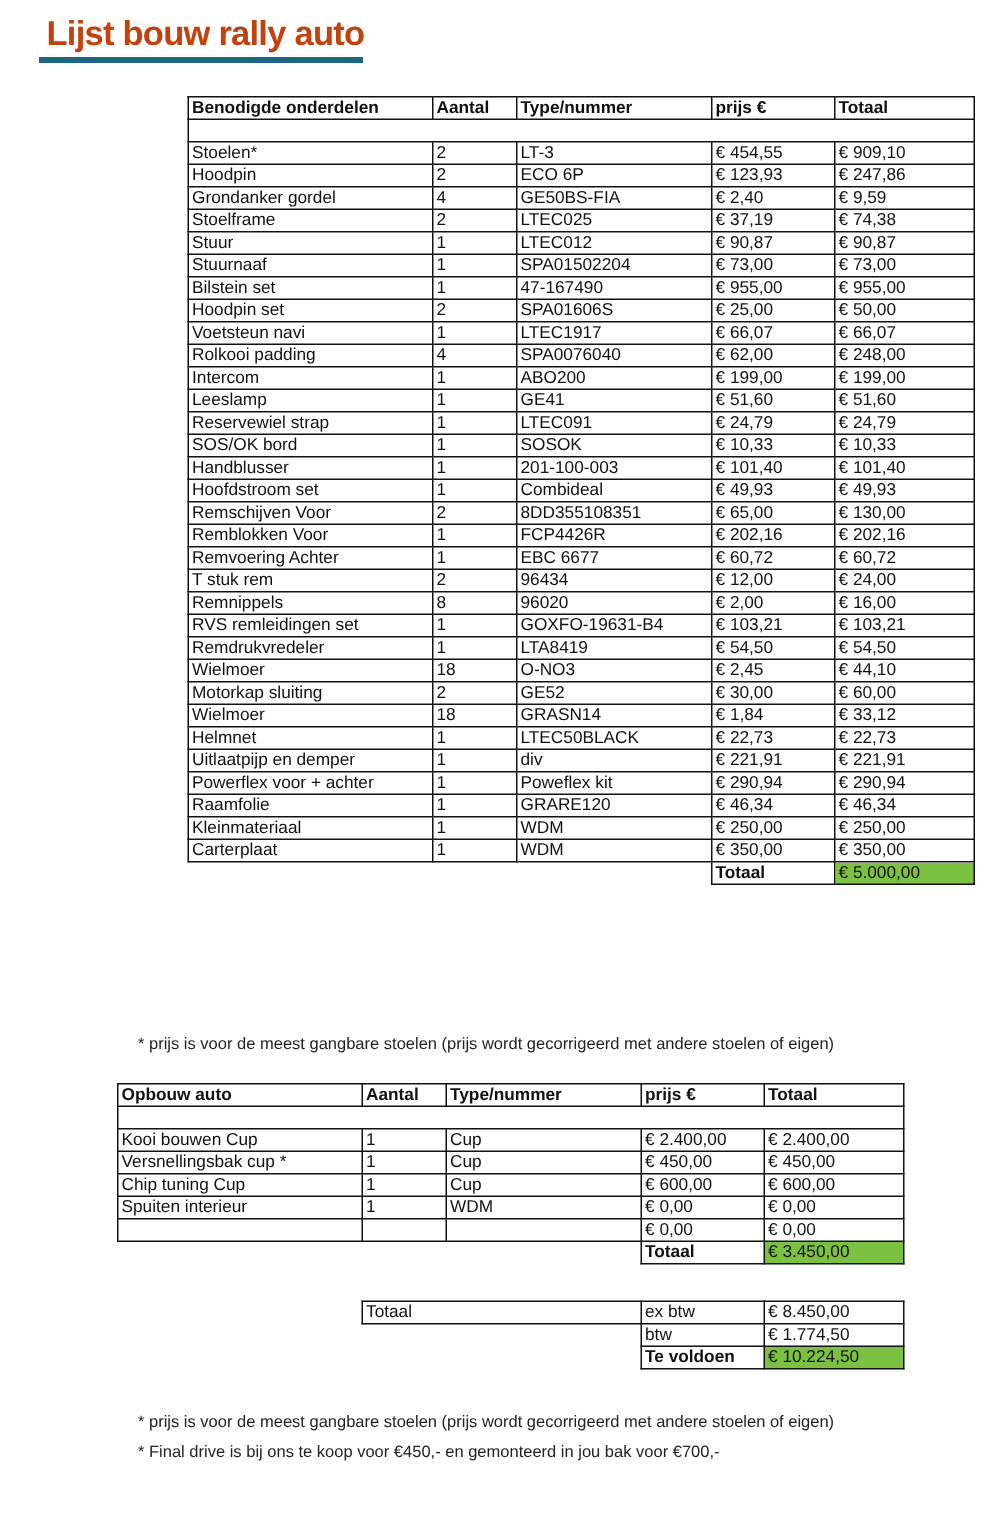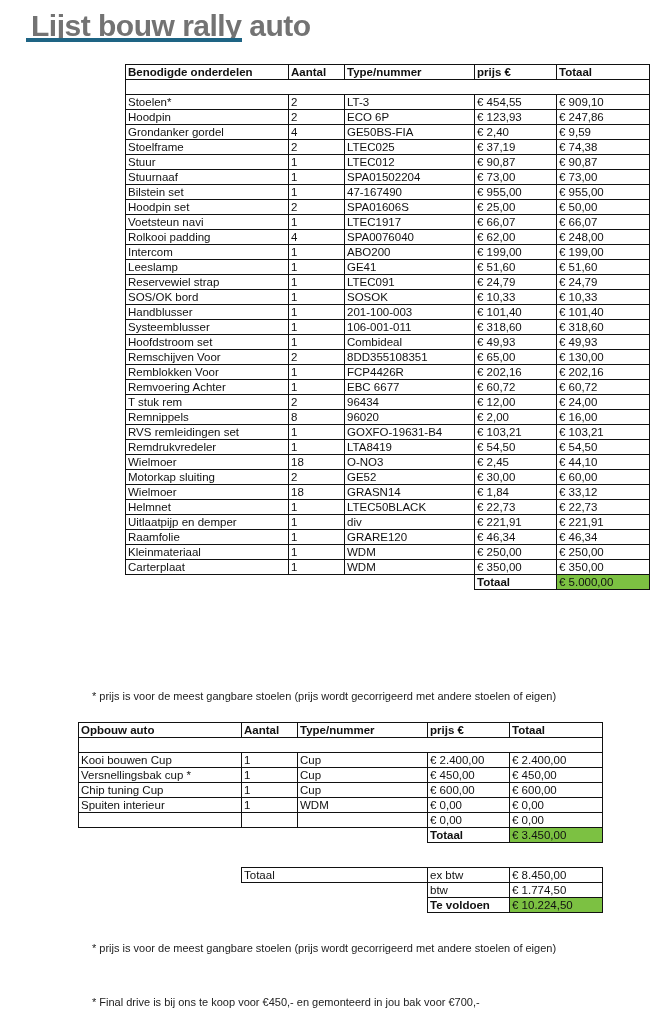--- a/index.html
+++ b/index.html
@@ -1,17 +1,17 @@
 <!DOCTYPE html>
 <html><head>
 <meta charset="utf-8">
 <style>
   html, body { margin: 0; padding: 0; background: #ffffff; }
   body { width: 671px; height: 1024px; position: relative; font-family: "Liberation Sans", sans-serif; color: #111; overflow: hidden; }
-  .title { position: absolute; left: 31px; top: 9px; font-size: 30px; font-weight: bold; color: #737373; letter-spacing: -0.5px; font-family: "Liberation Sans", sans-serif; }
+  .title { position: absolute; left: 31px; top: 9px; font-size: 23px; font-weight: bold; color: #c2410c; letter-spacing: -0.5px; font-family: "Liberation Sans", sans-serif; }
   .title-bar { position: absolute; left: 26px; top: 38px; width: 216px; height: 4px; background: #1e6484; }
   table.grid { position: absolute; border-collapse: collapse; font-size: 11.5px; table-layout: fixed; }
   table.grid td { border: 1.5px solid #111; height: 14px; padding: 0 2px; line-height: 14px; white-space: nowrap; overflow: hidden; }
   table.grid tr.hdr td { font-weight: bold; }
   table.grid td.blank-row { height: 14px; }
   td.noborder { border: none !important; }
   td.bold { font-weight: bold; }
   td.green { background: #7cc142; }
   .note { position: absolute; left: 92px; font-size: 11px; color: #222; }
   #t1 { left: 78px; top: 64px; width: 524px; margin-left: 47px; }
@@ -144,27 +144,20 @@
         <td>€ 10,33</td>
       </tr>
       <tr>
         <td>Handblusser</td>
         <td>1</td>
         <td>201-100-003</td>
         <td>€ 101,40</td>
         <td>€ 101,40</td>
       </tr>
       <tr>
-        <td>Systeemblusser</td>
-        <td>1</td>
-        <td>106-001-011</td>
-        <td>€ 318,60</td>
-        <td>€ 318,60</td>
-      </tr>
-      <tr>
         <td>Hoofdstroom set</td>
         <td>1</td>
         <td>Combideal</td>
         <td>€ 49,93</td>
         <td>€ 49,93</td>
       </tr>
       <tr>
         <td>Remschijven  Voor</td>
         <td>2</td>
         <td>8DD355108351</td>
@@ -240,20 +233,27 @@
         <td>LTEC50BLACK</td>
         <td>€ 22,73</td>
         <td>€ 22,73</td>
       </tr>
       <tr>
         <td>Uitlaatpijp en demper</td>
         <td>1</td>
         <td>div</td>
         <td>€ 221,91</td>
         <td>€ 221,91</td>
+      </tr>
+      <tr>
+        <td>Powerflex voor + achter</td>
+        <td>1</td>
+        <td>Poweflex kit</td>
+        <td>€ 290,94</td>
+        <td>€ 290,94</td>
       </tr>
       <tr>
         <td>Raamfolie</td>
         <td>1</td>
         <td>GRARE120</td>
         <td>€ 46,34</td>
         <td>€ 46,34</td>
       </tr>
       <tr>
         <td>Kleinmateriaal</td>
@@ -360,13 +360,13 @@
     </tr>
     <tr>
       <td class="noborder"></td>
       <td class="bold">Te voldoen</td>
       <td class="green">€ 10.224,50</td>
     </tr>
   </tbody>
 </table>
 
 <div class="note" style="top:942px;">* prijs is voor de meest gangbare stoelen (prijs wordt gecorrigeerd met andere stoelen of eigen)</div>
-<div class="note" style="top:962px;margin-top:34px;">* Final drive is bij ons te koop voor €450,- en gemonteerd in jou bak voor €700,-</div>
+<div class="note" style="top:962px;">* Final drive is bij ons te koop voor €450,- en gemonteerd in jou bak voor €700,-</div>
 
 </body></html>

